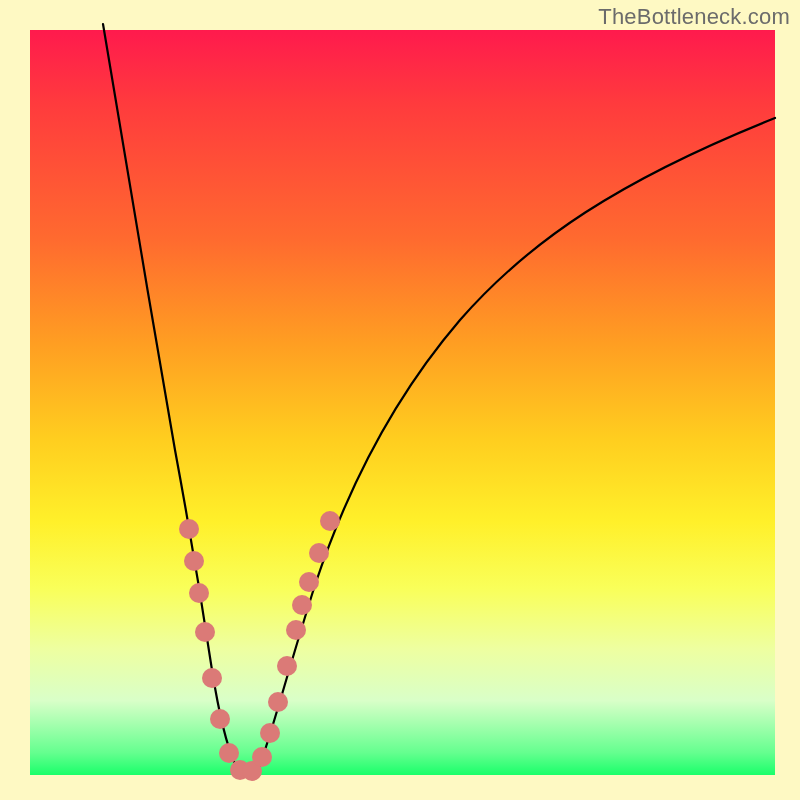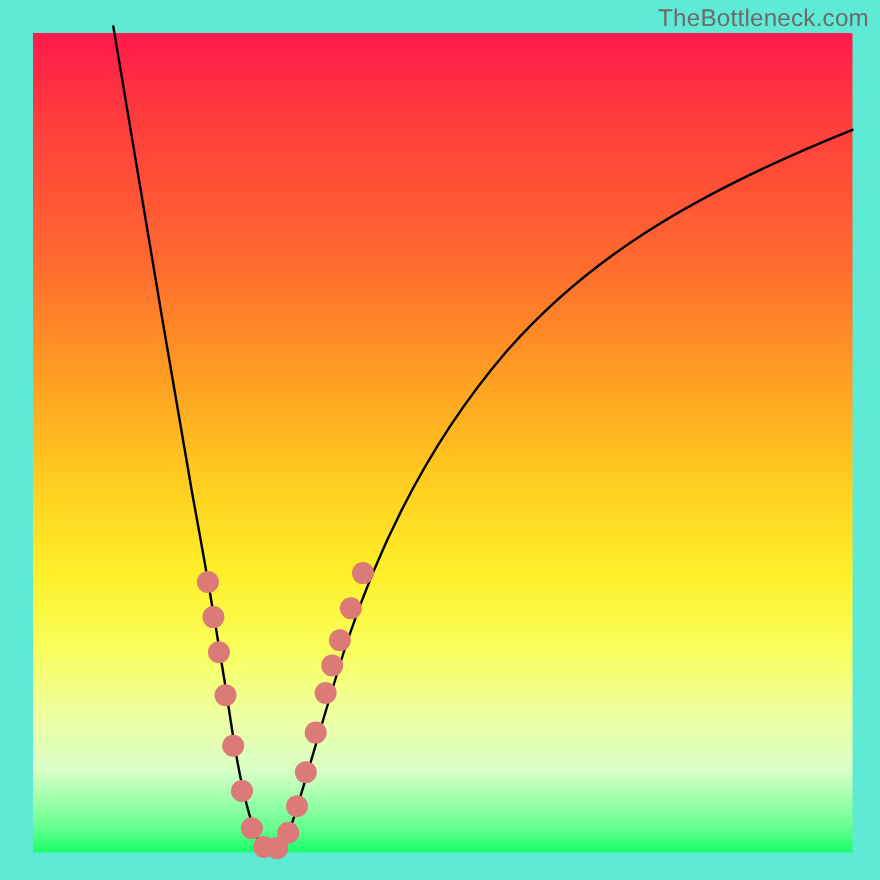--- a/index.html
+++ b/index.html
@@ -10,21 +10,21 @@
     background: #000;
     overflow: hidden;
     font-family: Arial, Helvetica, sans-serif;
   }
   .frame {
     position: absolute;
     left: 0;
     top: 0;
     width: 800px;
     height: 800px;
-    background: #5eead4;
+    background: #fef9c3;
   }
   .plot {
     position: absolute;
     left: 30px;
     top: 30px;
     width: 745px;
     height: 745px;
     
     background: linear-gradient(to bottom,
       #ff1a4d 0%,

